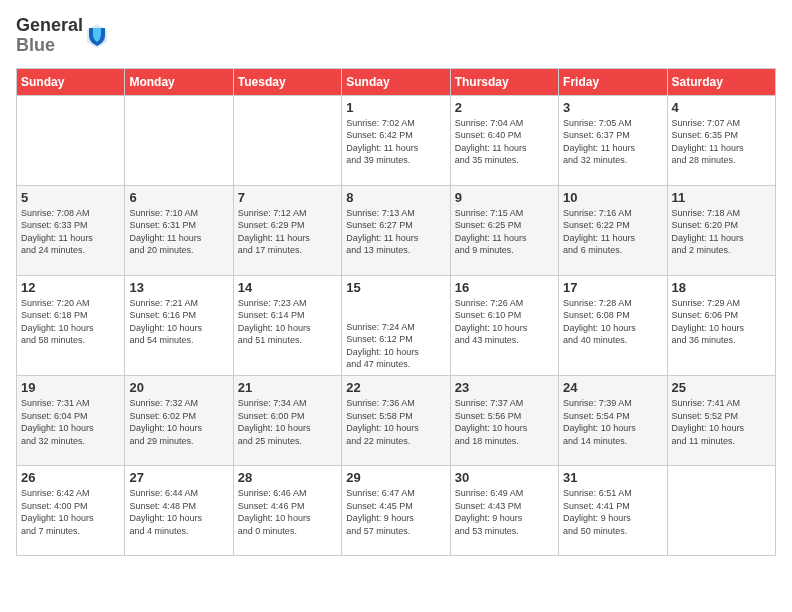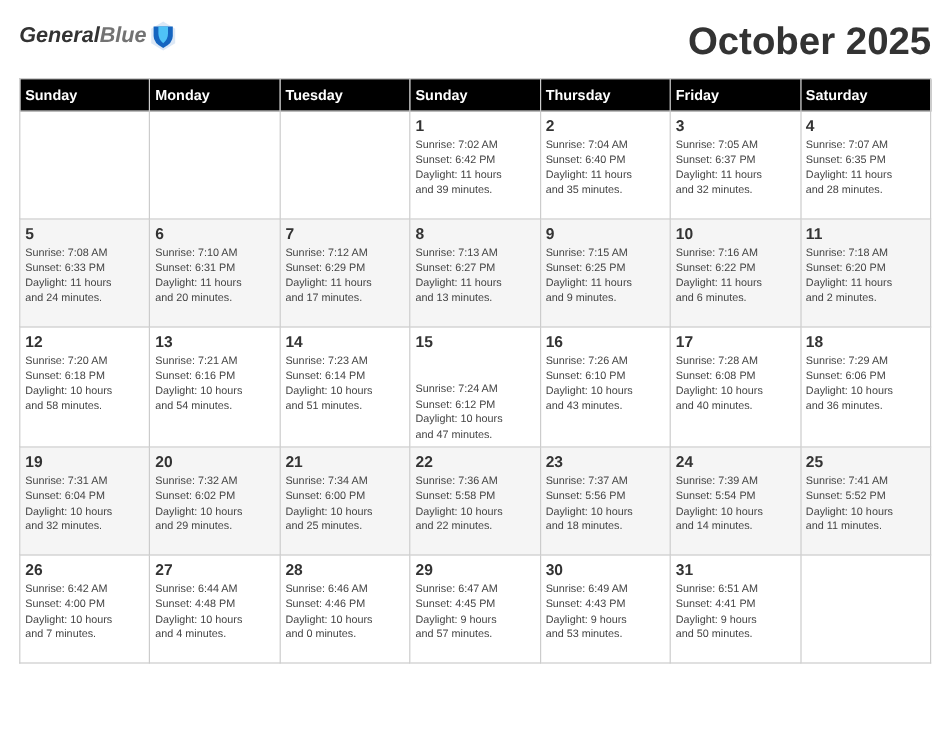--- a/index.html
+++ b/index.html
@@ -15,23 +15,22 @@
       justify-content: space-between;
       align-items: flex-start;
       margin-bottom: 12px;
     }
     .logo {
       display: flex;
       align-items: center;
     }
     .logo-text {
       display: flex;
-      flex-direction: row;
+      flex-direction: column;
       line-height: 1.1;
-      font-style: italic;
     }
     .logo-general {
       font-size: 18px;
       font-weight: bold;
       color: #333;
     }
     .logo-blue {
       font-size: 18px;
       font-weight: bold;
       color: #737373;
@@ -52,21 +51,21 @@
     .location {
       font-size: 14px;
       color: #555;
     }
     .calendar {
       width: 100%;
       border-collapse: collapse;
       table-layout: fixed;
     }
     .calendar th {
-      background-color: #000000;
+      background-color: #ef4444;
       color: #fff;
       font-size: 12px;
       font-weight: bold;
       padding: 6px 4px;
       text-align: left;
       border: 1px solid #ccc;
     }
     .calendar td {
       vertical-align: top;
       border: 1px solid #ccc;
@@ -104,21 +103,20 @@
       <span class="logo-general">General</span>
       <span class="logo-blue">Blue</span>
     </div>
     <svg class="logo-icon" viewBox="0 0 24 28" fill="none">
       <polygon points="12,2 22,8 22,20 12,26 2,20 2,8" fill="#1565c0" opacity="0.15"></polygon>
       <path d="M8 6 L20 6 L20 14 Q20 20 12 24 Q4 20 4 14 L4 6 Z" fill="#1565c0"></path>
       <path d="M8 6 L16 6 L16 12 Q16 17 12 20 Q8 17 8 12 Z" fill="#4fc3f7"></path>
     </svg>
   </div>
   <div class="title-area">
-    <div class="month-title">October 2025</div>
   </div>
 </div>
 
 <table class="calendar">
   <thead>
     <tr>
     <th>Sunday</th>
         <th>Monday</th>
         <th>Tuesday</th>
         <th>Sunday</th>

